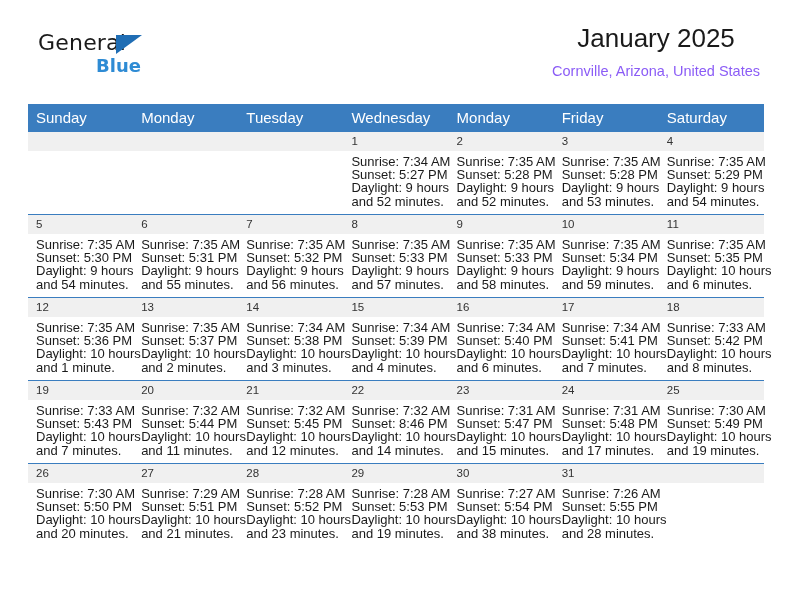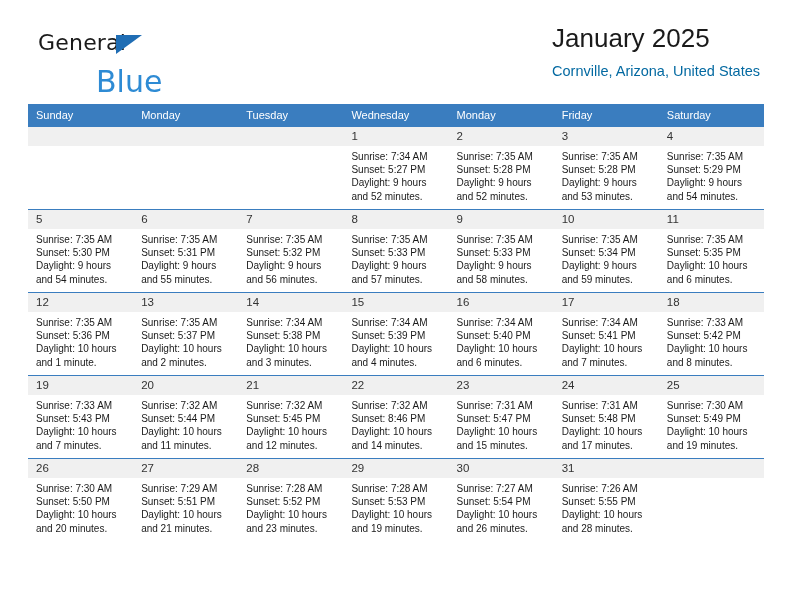--- a/index.html
+++ b/index.html
@@ -51,61 +51,61 @@
     left: 78px;
     top: 5px;
     width: 0;
     height: 0;
     border-left: 26px solid #1f6db4;
     border-bottom: 19px solid transparent;
   }
   .logo-blue {
     position: absolute;
     left: 58px;
-    top: 34px;
-    font-size: 30px;
+    top: 25px;
+    font-size: 18px;
     color: #2e8bd4;
     font-family: "DejaVu Sans", sans-serif;
-    font-weight: 400;
+    font-weight: 700;
   }
   .title-block {
     position: absolute;
     right: 0;
     top: 0;
-    text-align: left;
+    text-align: center;
   }
   .cal-title {
     font-size: 26px;
     font-weight: 400;
     color: #1a1a1a;
     line-height: 32px;
     white-space: nowrap;
   }
   .cal-subtitle {
     font-size: 14.5px;
     font-weight: 400;
-    color: #0369a1;
+    color: #8b5cf6;
     line-height: 22px;
     margin-top: 6px;
     white-space: nowrap;
   }
 
   
   .calendar {
     position: absolute;
     left: 28px;
     top: 104px;
     width: 736px;
     border-collapse: collapse;
     table-layout: fixed;
   }
   .calendar th {
     background: #3a7dbf;
     color: #ffffff;
-    font-size: 11px;
+    font-size: 15px;
     font-weight: 400;
     text-align: left;
     padding: 5px 0 5px 8px;
     height: 11px;
     border: none;
   }
   .calendar td {
     vertical-align: top;
     padding: 0;
     border: none;
@@ -123,21 +123,21 @@
     display: block;
     background: #f0f0f0;
     font-size: 11.5px;
     color: #333333;
     padding: 3px 0 3px 8px;
     height: 13px;
     line-height: 13px;
   }
   .dayinfo {
     padding: 4px 6px 0 8px;
-    font-size: 10px;
+    font-size: 13px;
     line-height: 13.2px;
     color: #1a1a1a;
   }
   .dayinfo div {
     white-space: nowrap;
   }
   td.empty .dayinfo { visibility: hidden; }
 </style>
 </head>
 <body>
@@ -473,21 +473,21 @@
             <div>Daylight: 10 hours</div>
             <div>and 19 minutes.</div>
           </div>
         </td>
         <td>
           <span class="daynum">30</span>
           <div class="dayinfo">
             <div>Sunrise: 7:27 AM</div>
             <div>Sunset: 5:54 PM</div>
             <div>Daylight: 10 hours</div>
-            <div>and 26 minutes.</div>
+            <div>and 38 minutes.</div>
           </div>
         </td>
         <td>
           <span class="daynum">31</span>
           <div class="dayinfo">
             <div>Sunrise: 7:26 AM</div>
             <div>Sunset: 5:55 PM</div>
             <div>Daylight: 10 hours</div>
             <div>and 28 minutes.</div>
           </div>

